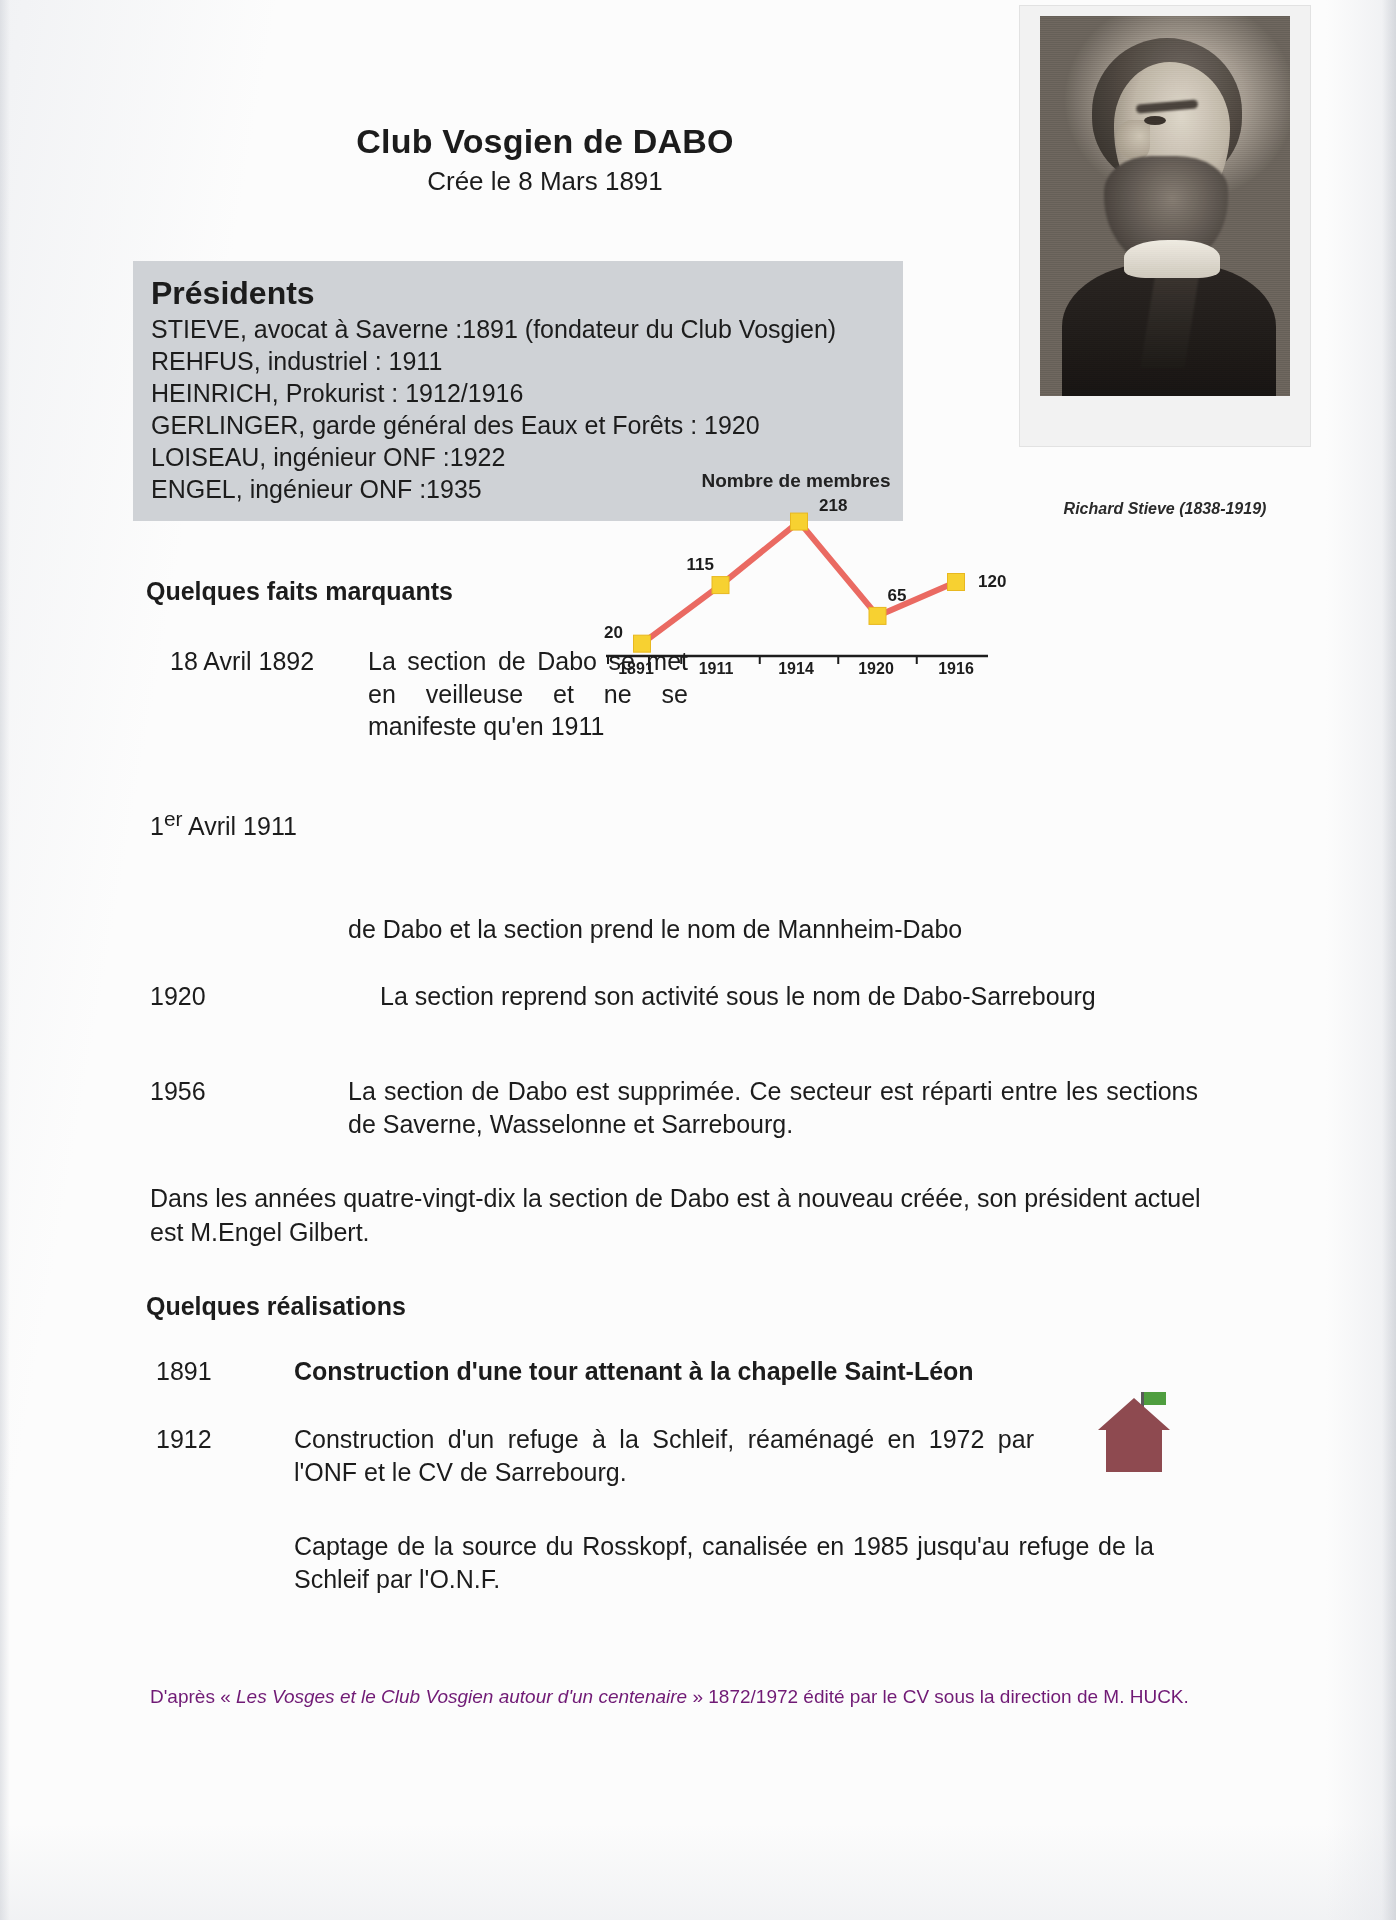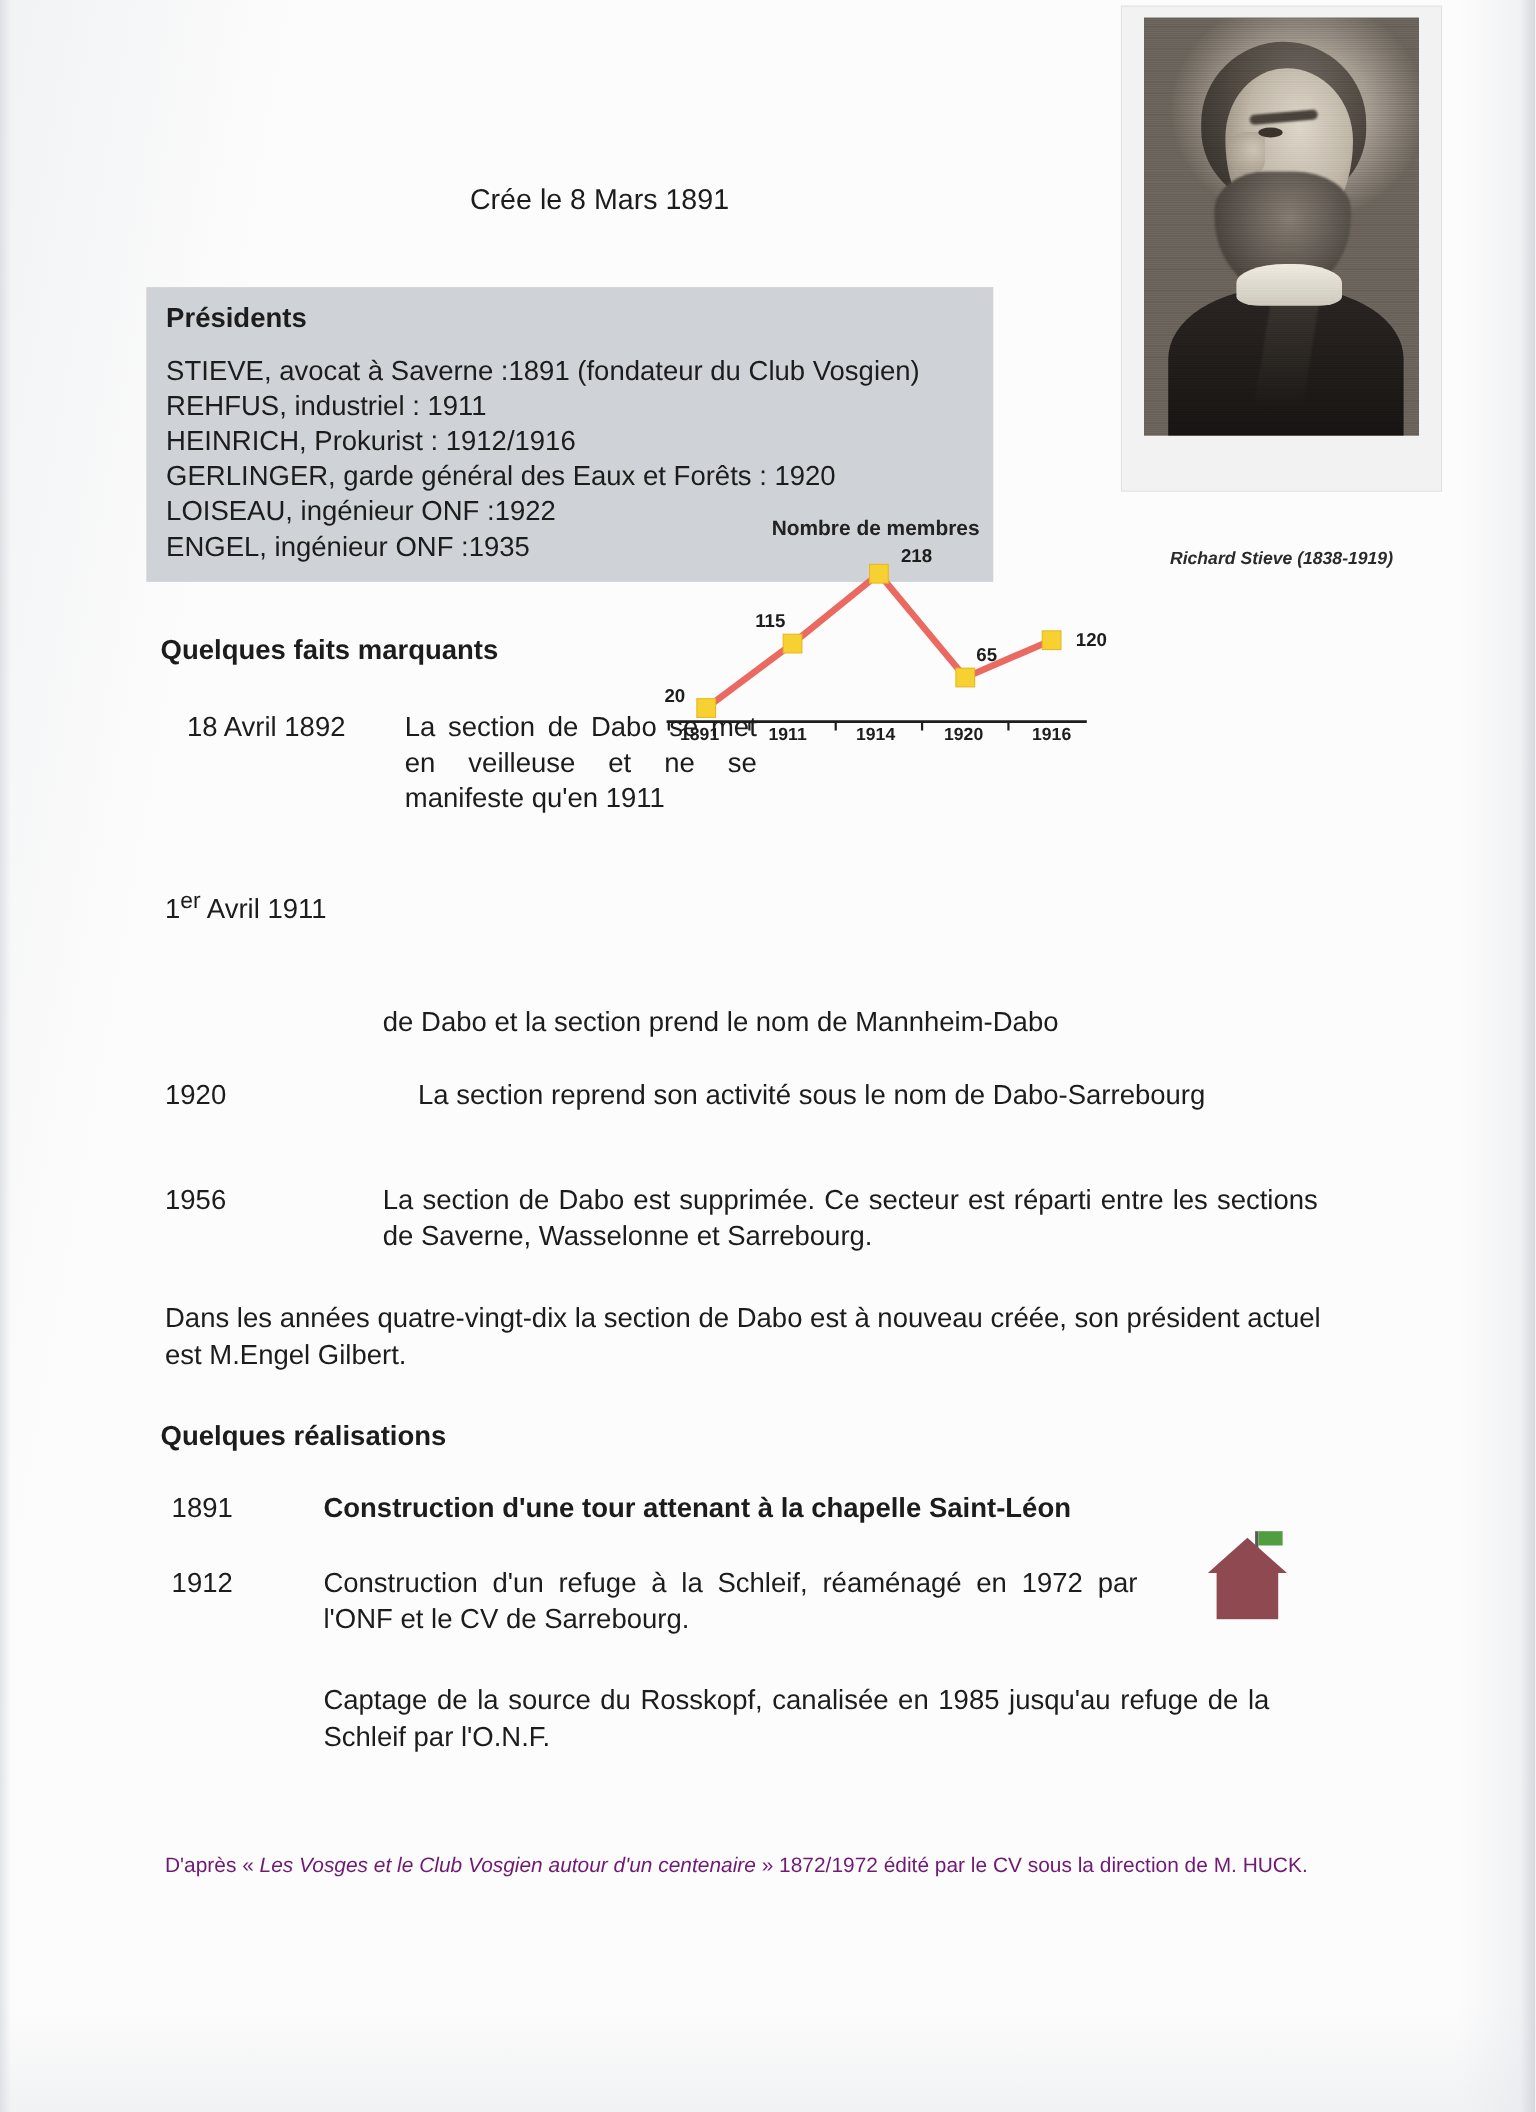--- a/index.html
+++ b/index.html
@@ -178,23 +178,23 @@
   
   .presidents-box {
     position: absolute;
     left: 133px; top: 261px;
     width: 770px;
     padding: 14px 18px 16px 18px;
     background: #cfd2d6;
     box-sizing: border-box;
   }
   .presidents-title {
-    font-size: 25px;
-    font-weight: bold;
-    margin-bottom: 17px;
+    font-size: 32px;
+    font-weight: bold;
+    margin-bottom: 1px;
   }
   .presidents-line {
     font-size: 25px;
     line-height: 1.28;
     white-space: pre-wrap;
   }
 
   
   .section-heading {
     position: absolute;
@@ -351,20 +351,21 @@
   .footer .ital { font-style: italic; }
 </style>
 </head>
 <body>
 
 <div id="page">
 
   <div class="scan-edge-left"></div>
   <div class="scan-edge-right"></div>
 
+  <div class="doc-title">Club Vosgien de DABO</div>
   <div class="doc-subtitle">Crée le 8 Mars 1891</div>
 
   <div class="photo-wrap"></div>
   <div class="photo-frame">
     <div class="portrait">
       <div class="p-hair"></div>
       <div class="p-face"></div>
       <div class="p-nose"></div>
       <div class="p-brow"></div>
       <div class="p-eye"></div>

